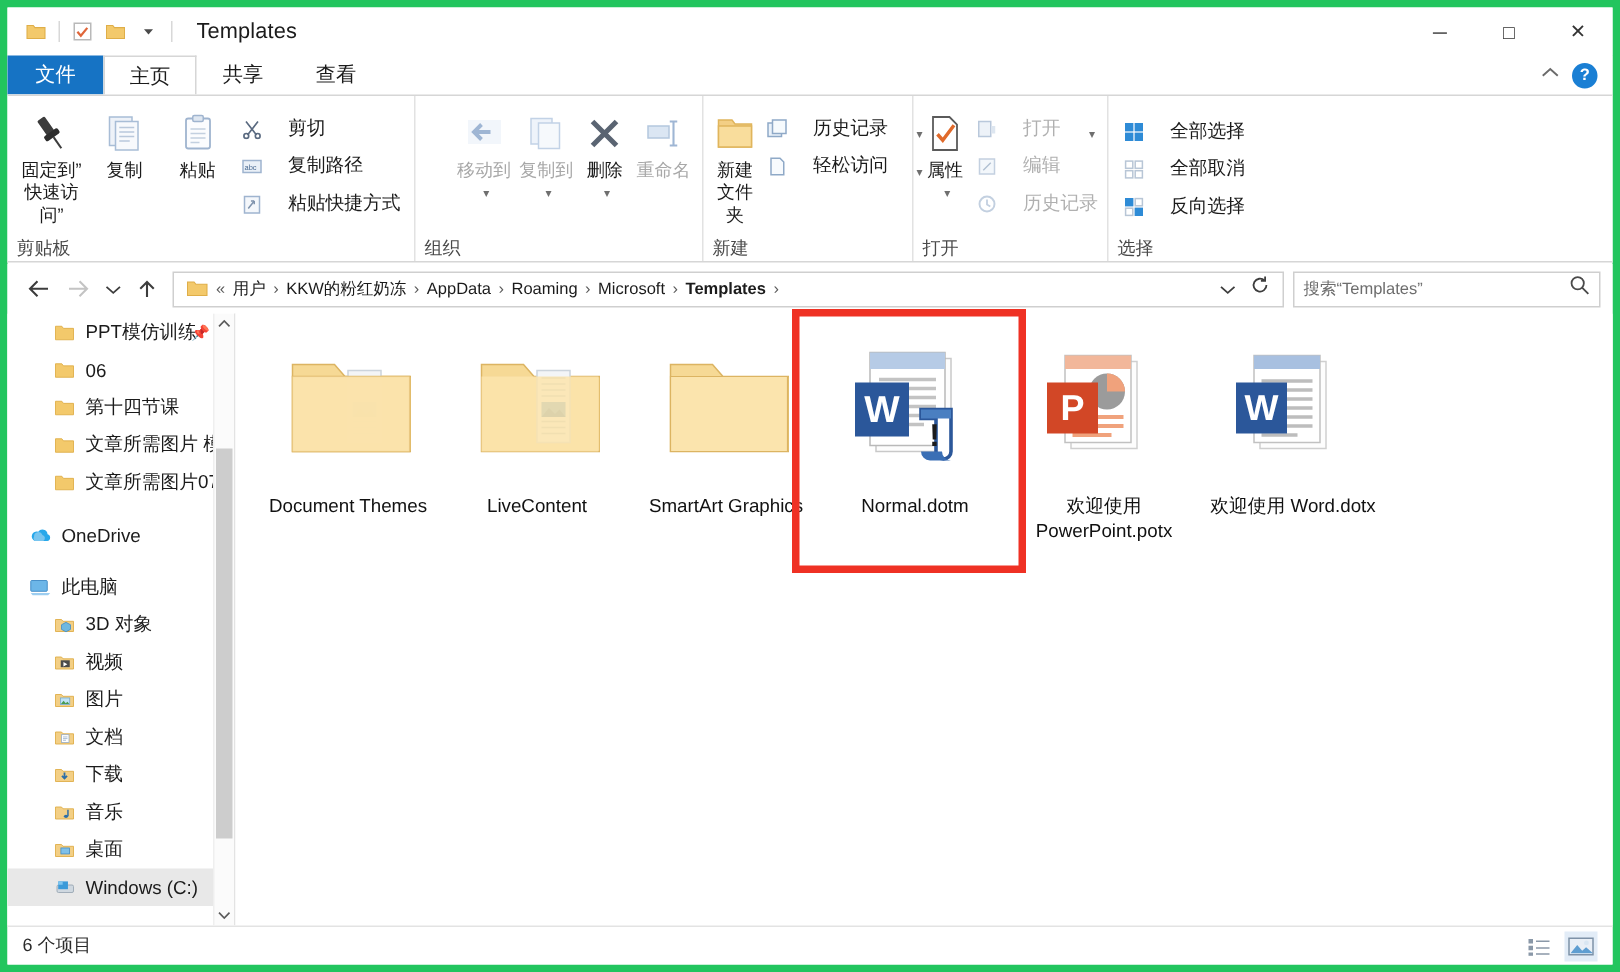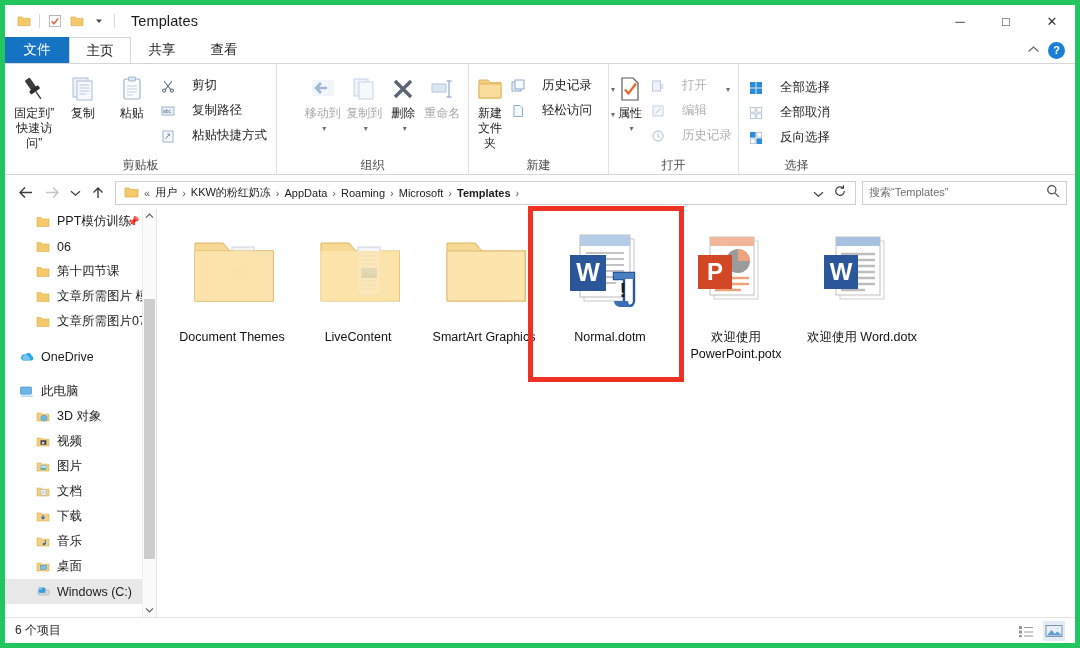--- a/index.html
+++ b/index.html
@@ -77,21 +77,21 @@
     display: flex;
   }
   .rgroup {
     position: relative;
     display: flex; flex-direction: column;
     padding: 4px 6px 0 6px;
     border-right: 1px solid #e2e2e2;
   }
   .rgroup-body { flex: 1; display: flex; align-items: flex-start; gap: 2px; }
   .rgroup-label {
-    text-align: center; font-size: 12px; color: #4a4a4a;
+    text-align: left; font-size: 12px; color: #4a4a4a;
     padding-bottom: 4px; height: 18px; line-height: 18px;
   }
   .big-btn {
     display: flex; flex-direction: column; align-items: center;
     width: 62px; padding-top: 4px;
     font-size: 12px; color: #1b1b1b; line-height: 15px; text-align: center;
   }
   .big-btn .ico { height: 34px; display: flex; align-items: center; justify-content: center; }
   .big-btn.dim { color: #a8a8a8; }
   .small-col { display: flex; flex-direction: column; justify-content: flex-start; padding-top: 5px; gap: 4px; }

